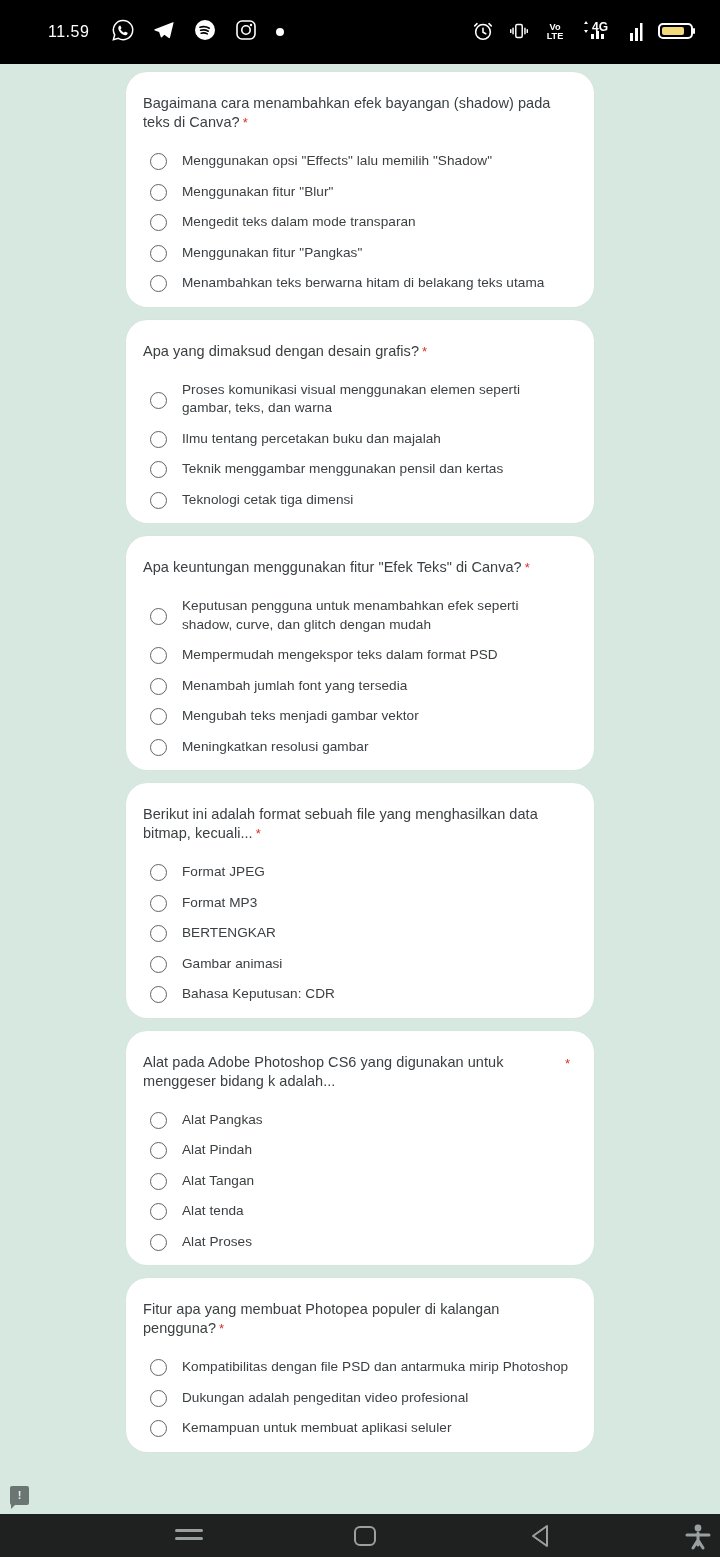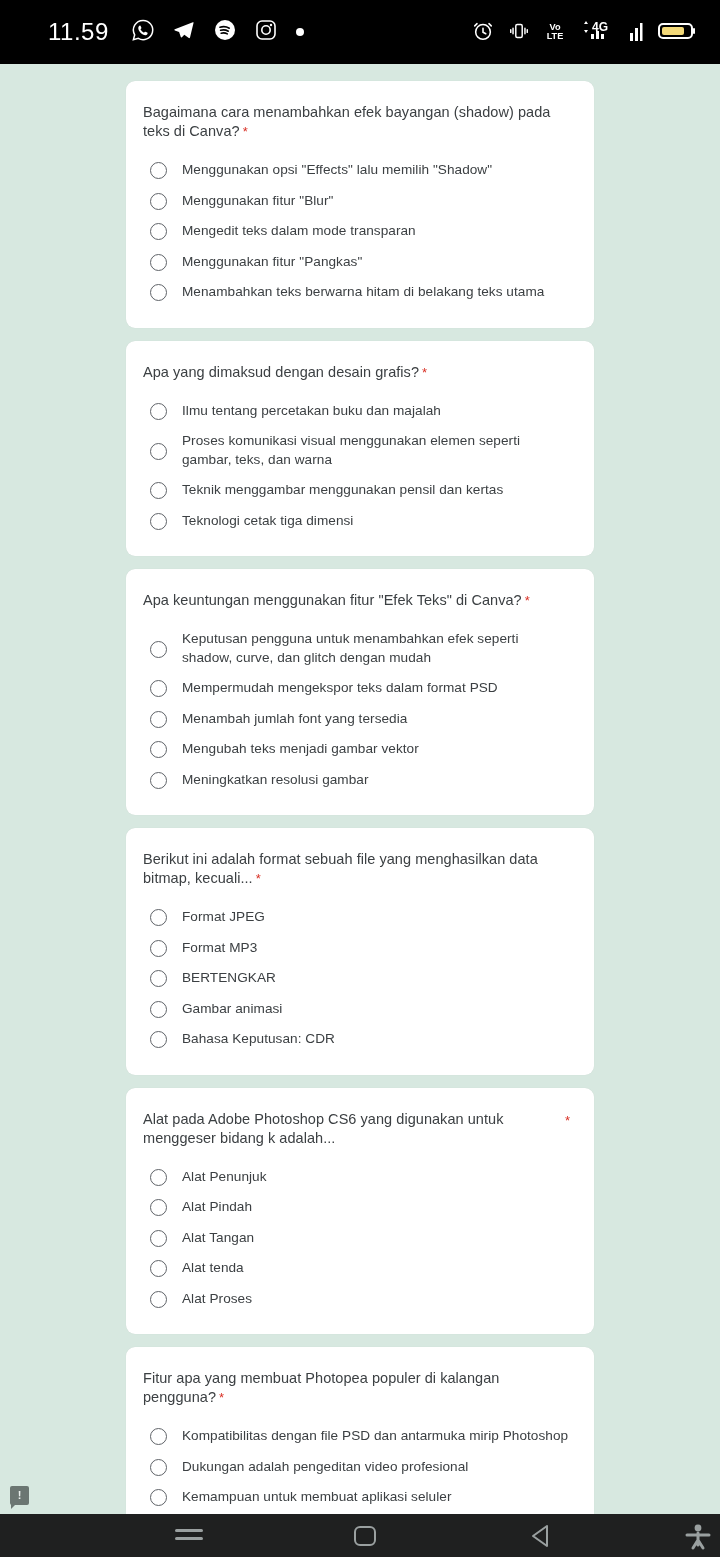--- a/index.html
+++ b/index.html
@@ -29,21 +29,21 @@
     padding: 0 22px 0 48px;
     z-index: 20;
   }
   .status-left {
     display: flex;
     align-items: center;
     gap: 17px;
   }
   .status-clock {
     color: #ffffff;
-    font-size: 24px;
+    font-size: 16px;
     letter-spacing: 0.5px;
     font-weight: 400;
     margin-right: 5px;
   }
   .status-right {
     display: flex;
     align-items: flex-end;
     gap: 14px;
   }
   .sicon { display: block; }
@@ -55,24 +55,24 @@
     left: 0;
     width: 720px;
     height: 1450px;
     background: #d7e8e0;
     overflow: hidden;
     padding-top: 8px;
   }
 
   .card {
     width: 468px;
-    margin: 9px auto 13px auto;
+    margin: 0 auto 13px auto;
     background: #ffffff;
-    border-radius: 9px;
-    padding: 22px 24px 20px 17px;
+    border-radius: 21px;
+    padding: 22px 24px 8px 17px;
     box-shadow: 0 0 1px rgba(0,0,0,0.10);
   }
 
   .q-title {
     font-size: 14.5px;
     line-height: 19px;
     color: #3c4043;
     letter-spacing: 0.05px;
     position: relative;
     padding-right: 8px;
@@ -284,43 +284,43 @@
         </div>
         <div class="option">
           <span class="radio"></span>
           <span class="opt-label">Menambahkan teks berwarna hitam di belakang teks utama</span>
         </div>
       </div>
     </div>
     <div class="card">
       <div class="q-title"><span>Apa yang dimaksud dengan desain grafis?</span><span class="req">*</span></div>
       <div class="options">
+        <div class="option tall">
+          <span class="radio"></span>
+          <span class="opt-label">Proses komunikasi visual menggunakan elemen seperti gambar, teks, dan warna</span>
+        </div>
         <div class="option">
           <span class="radio"></span>
           <span class="opt-label">Ilmu tentang percetakan buku dan majalah</span>
         </div>
+        <div class="option">
+          <span class="radio"></span>
+          <span class="opt-label">Teknik menggambar menggunakan pensil dan kertas</span>
+        </div>
+        <div class="option">
+          <span class="radio"></span>
+          <span class="opt-label">Teknologi cetak tiga dimensi</span>
+        </div>
+      </div>
+    </div>
+    <div class="card">
+      <div class="q-title"><span>Apa keuntungan menggunakan fitur "Efek Teks" di Canva?</span><span class="req">*</span></div>
+      <div class="options">
         <div class="option tall">
           <span class="radio"></span>
-          <span class="opt-label">Proses komunikasi visual menggunakan elemen seperti gambar, teks, dan warna</span>
-        </div>
-        <div class="option">
-          <span class="radio"></span>
-          <span class="opt-label">Teknik menggambar menggunakan pensil dan kertas</span>
-        </div>
-        <div class="option">
-          <span class="radio"></span>
-          <span class="opt-label">Teknologi cetak tiga dimensi</span>
-        </div>
-      </div>
-    </div>
-    <div class="card">
-      <div class="q-title"><span>Apa keuntungan menggunakan fitur "Efek Teks" di Canva?</span><span class="req">*</span></div>
-      <div class="options">
-        <div class="option tall">
-          <span class="radio"></span>
           <span class="opt-label">Keputusan pengguna untuk menambahkan efek seperti shadow, curve, dan glitch dengan mudah</span>
         </div>
         <div class="option">
           <span class="radio"></span>
           <span class="opt-label">Mempermudah mengekspor teks dalam format PSD</span>
         </div>
         <div class="option">
           <span class="radio"></span>
           <span class="opt-label">Menambah jumlah font yang tersedia</span>
         </div>
@@ -357,21 +357,21 @@
           <span class="radio"></span>
           <span class="opt-label">Bahasa Keputusan: CDR</span>
         </div>
       </div>
     </div>
     <div class="card">
       <div class="q-title two-line"><span>Alat pada Adobe Photoshop CS6 yang digunakan untuk menggeser bidang k adalah...</span><span class="req">*</span></div>
       <div class="options">
         <div class="option">
           <span class="radio"></span>
-          <span class="opt-label">Alat Penunjuk</span>
+          <span class="opt-label">Alat Pangkas</span>
         </div>
         <div class="option">
           <span class="radio"></span>
           <span class="opt-label">Alat Pindah</span>
         </div>
         <div class="option">
           <span class="radio"></span>
           <span class="opt-label">Alat Tangan</span>
         </div>
         <div class="option">

